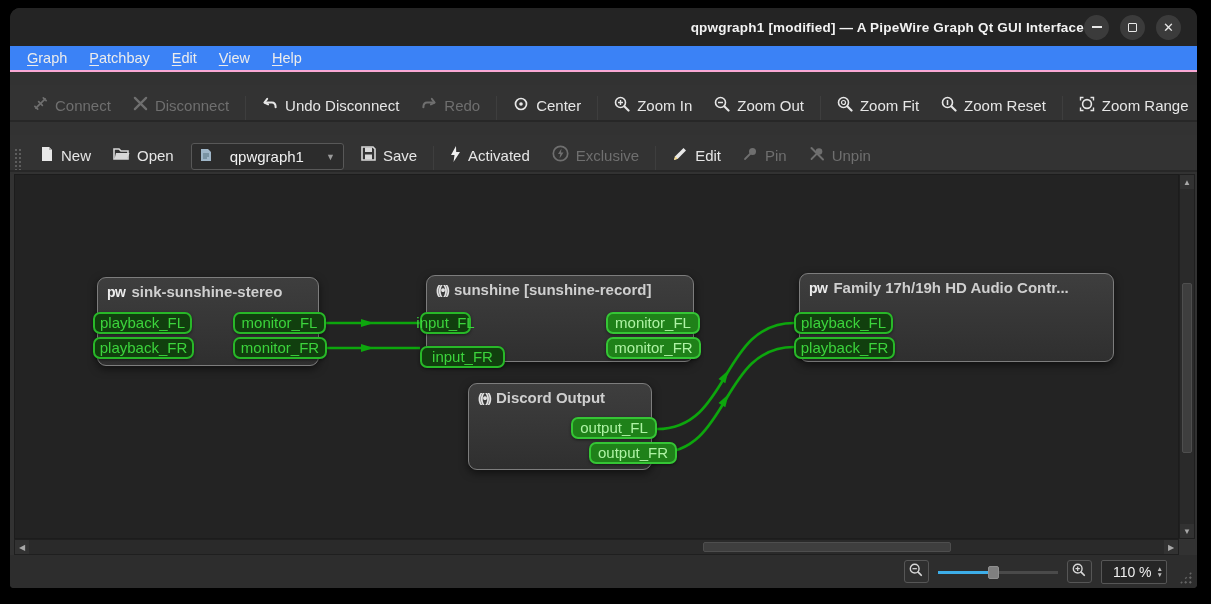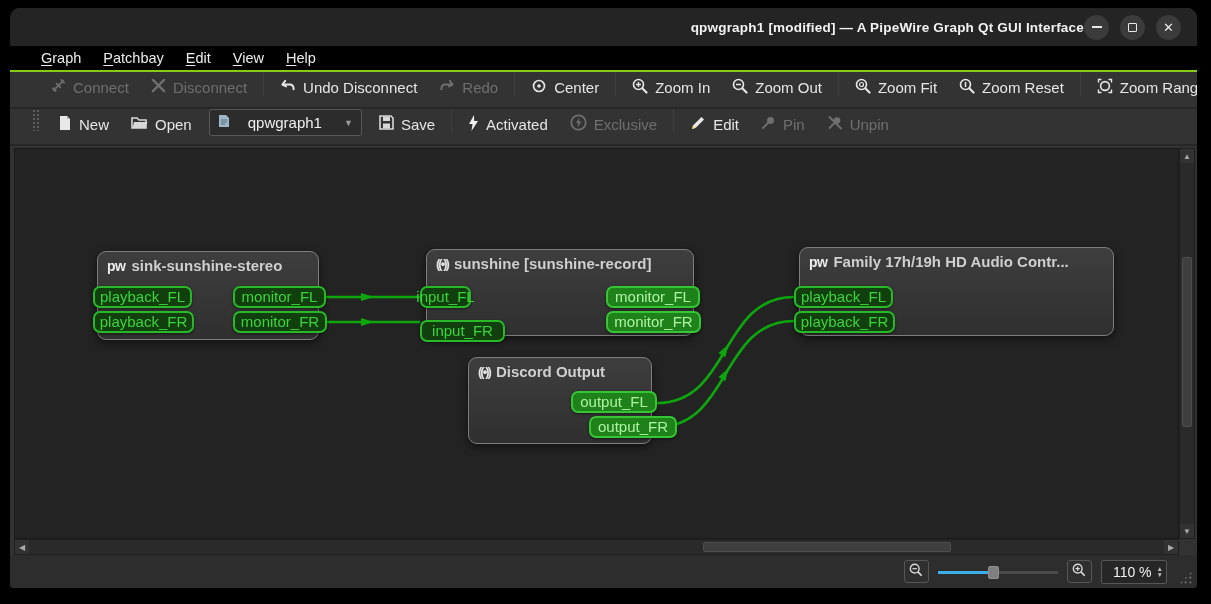--- a/index.html
+++ b/index.html
@@ -11,27 +11,27 @@
   
   .titlebar { height:38px; background:#242424; display:flex; align-items:center; flex:0 0 auto; }
   .titlebar .title { flex:1; text-align:right; color:#f2f2f2; font-size:13.5px; font-weight:bold;
                      padding-left:110px; letter-spacing:.2px; }
   .winbtns { display:flex; gap:11px; margin-right:16px; }
   .winbtn { width:25px; height:25px; border-radius:50%; background:#3b3b3b; color:#e8e8e8;
             display:flex; align-items:center; justify-content:center; font-size:13px; cursor:default; }
   .winbtn .sq { width:9px; height:9px; border:1.4px solid #e8e8e8; border-radius:1px; }
   .winbtn .mn { width:10px; height:1.6px; background:#e8e8e8; display:block; }
   
-  .menubar { height:26px; background:#000000; display:flex; align-items:center; padding-left:20px;
-             border-bottom:2px solid #84cc16; flex:0 0 auto; }
+  .menubar { height:26px; background:#3b82f6; display:flex; align-items:center; padding-left:6px;
+             border-bottom:2px solid #f9a8d4; flex:0 0 auto; }
   .menu-item { color:#ececec; font-size:14.5px; padding:2px 11px; }
   .menu-item .mn { text-decoration:underline; text-underline-offset:2px; }
   
-  .toolbar { height:37px; background:#333333; display:flex; align-items:flex-start;
-             border-bottom:2px solid #272727; flex:0 0 auto; padding-left:18px; }
+  .toolbar { height:37px; background:#333333; display:flex; align-items:flex-end;
+             border-bottom:2px solid #272727; flex:0 0 auto; padding-left:0;margin-top:13px; }
   .tb-handle { width:7px; height:22px; margin:0 8px 0 4px;
                background-image:radial-gradient(#5d5d5d 1px, transparent 1.2px);
                background-size:4px 4px; }
   .tb-item { display:flex; align-items:center; gap:7px; padding:0 11px; height:30px;
              color:#e6e6e6; font-size:15px; white-space:nowrap; border-radius:3px; }
   .tb-item.disabled { color:#6f6f6f; }
   .tb-item svg { flex:0 0 auto; }
   .tb-sep { width:1px; height:24px; background:#262626; border-right:1px solid #3e3e3e; margin:0 5px; }
   .combobox { display:flex; align-items:center; gap:18px; height:27px; padding:0 8px;
               background:#2c2c2c; border:1px solid #585858; border-radius:3px; margin:0 6px;

